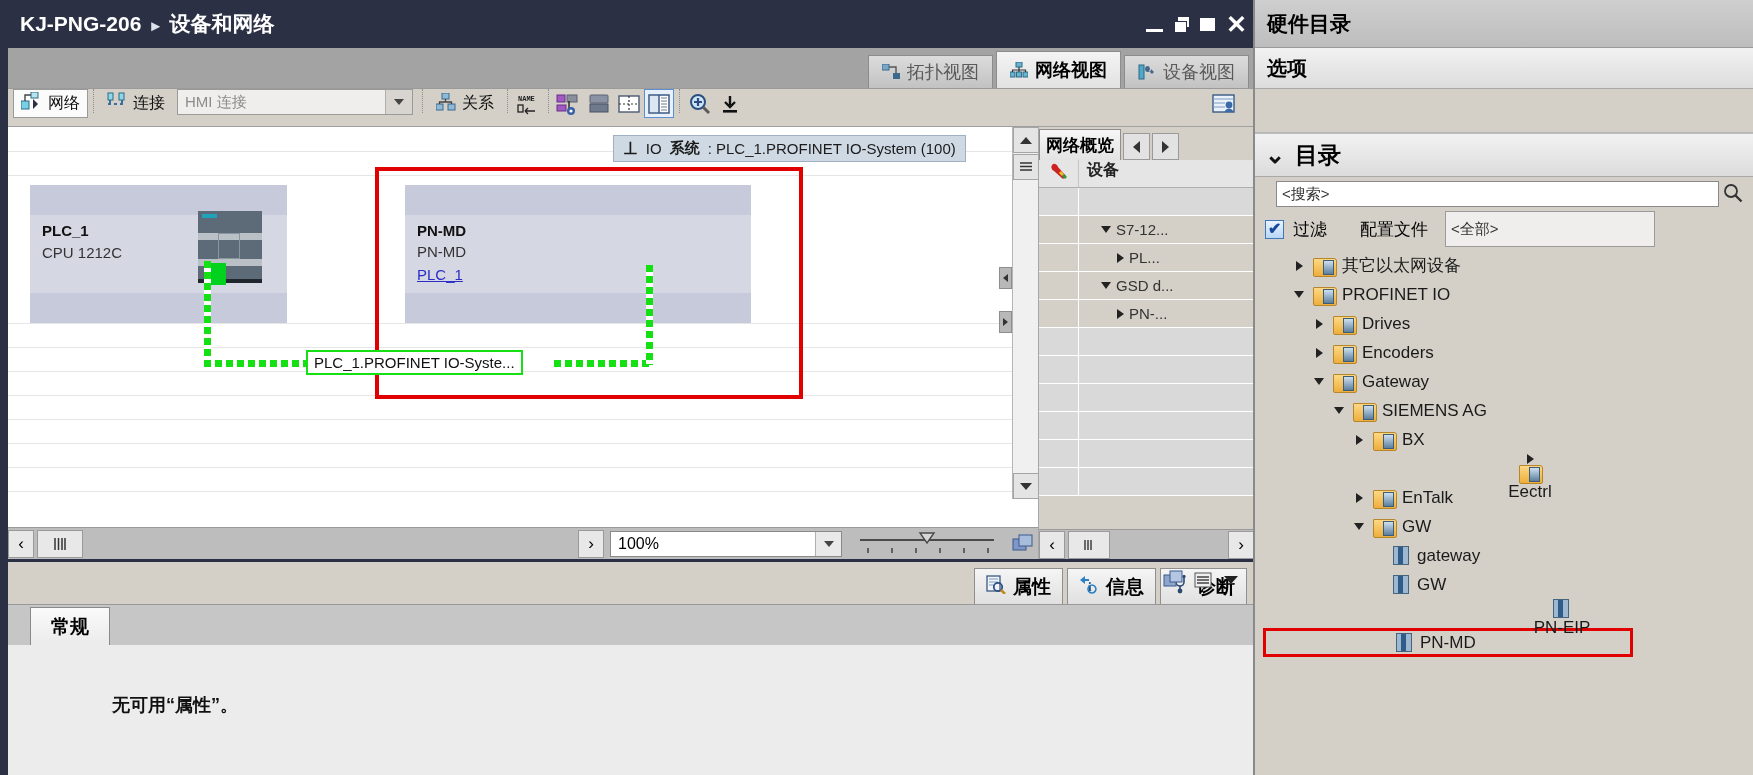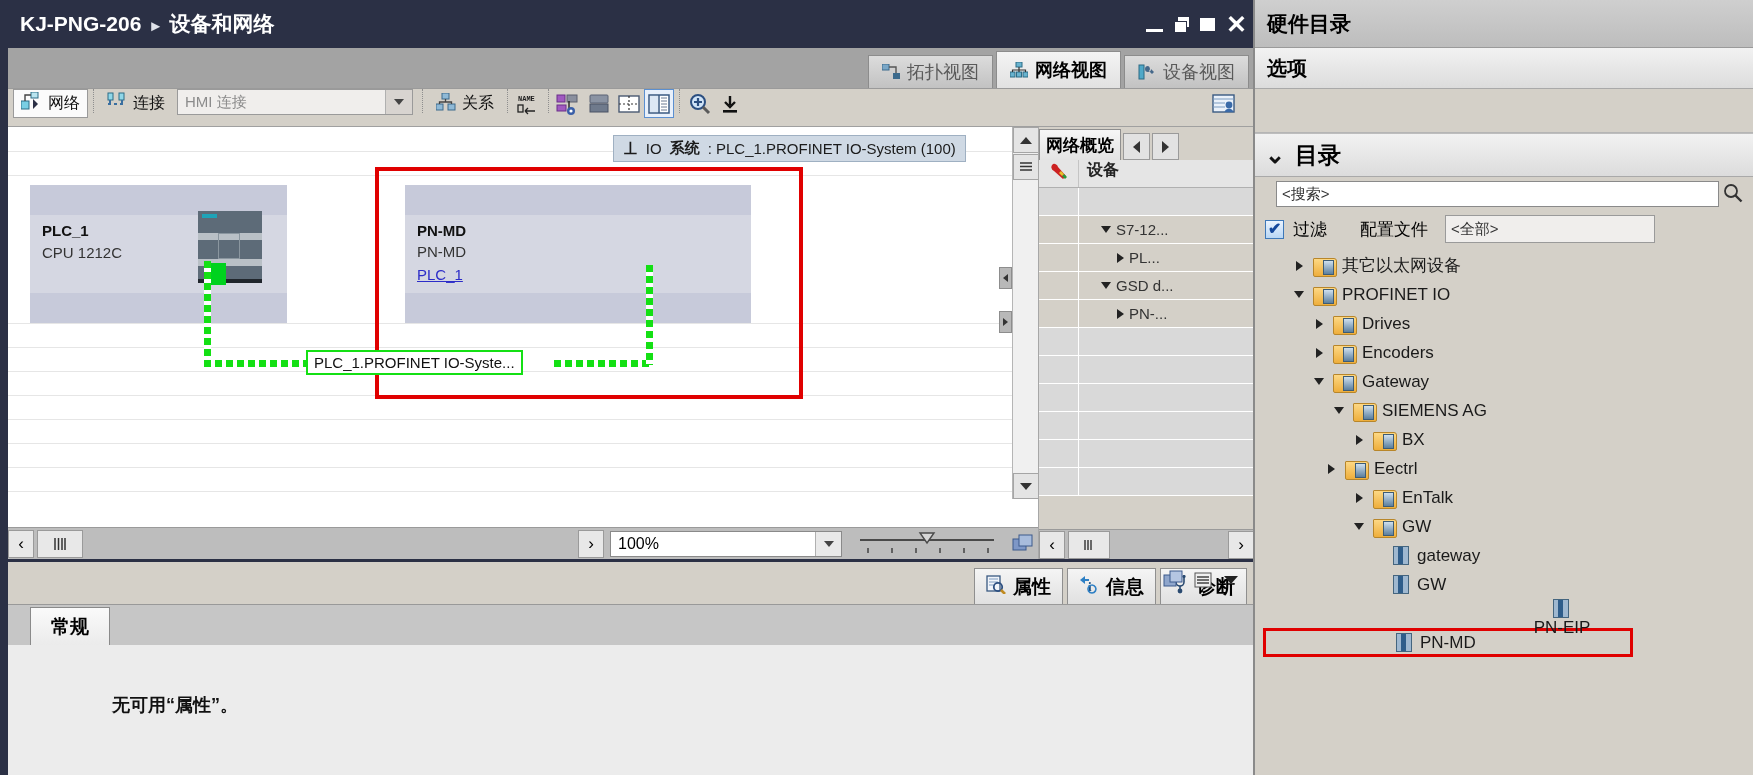--- a/index.html
+++ b/index.html
@@ -193,21 +193,21 @@
   .hw-blank { height:44px; background:#d4d0c8; border-bottom:1px solid #b5b5b5; }
   .hw-sec2 { height:44px; display:flex; align-items:center; gap:10px; padding-left:10px;
              background-image:linear-gradient(#f2f2f2,#dcdcdc); border-bottom:1px solid #a9a9a9; border-top:1px solid #bdbdbd; }
   .hw-sec2 .lbl { font-size:23px; font-weight:bold; }
   .hw-search { height:34px; display:flex; align-items:center; padding:0 10px;margin-left:11px; }
   .hw-search .sbox { flex:1; height:26px; background:#fff; border:1px solid #8a8a8a; font-size:15px;
                      display:flex; align-items:center; padding-left:5px; color:#333; }
   .hw-filter { height:36px; display:flex; align-items:center; gap:9px; padding-left:10px; font-size:17px; }
   .chk { width:19px; height:19px; background:linear-gradient(#eaf3ff,#b9d7f5); border:1px solid #3e78b8; position:relative; }
   .chk:after { content:'✔'; position:absolute; left:2px; top:-2px; font-size:16px; color:#14489c; font-weight:bold; }
-  .profile-box { height:28px; min-width:96px; background:#f0eeec; border:1px solid #9a9a9a; display:flex; align-items:center; padding-left:5px; font-size:15px; color:#333; }
+  .profile-box { height:36px; min-width:96px; background:#f0eeec; border:1px solid #9a9a9a; display:flex; align-items:center; padding-left:5px; font-size:15px; color:#333; }
 
   .tree { margin-top:4px; }
   .tnode { height:29px; display:flex; align-items:center; font-size:17px; color:#1a1a1a; white-space:nowrap; cursor:pointer; }
   .tnode .exp { width:16px; display:flex; align-items:center; justify-content:center; }
   .tri-sm-r { width:0;height:0;border-top:5px solid transparent;border-bottom:5px solid transparent;border-left:7px solid #222; }
   .tri-sm-d { width:0;height:0;border-left:5px solid transparent;border-right:5px solid transparent;border-top:7px solid #222; }
   .folder { width:22px; height:18px; position:relative; margin-right:7px; flex:none; }
   .folder:before { content:''; position:absolute; left:0; top:1px; width:22px; height:17px;
       background:linear-gradient(#fdd884,#eeae3c); border:1px solid #b8862a; border-radius:1px 3px 2px 2px; }
   .folder:after { content:''; position:absolute; right:1px; top:3px; width:9px; height:13px;
@@ -731,21 +731,21 @@
           <span class="folder" style="margin-left: 6px;"></span>
           <span>SIEMENS AG</span>
         </div>
         <div class="tnode" style="padding-left: 96px;">
           <span class="exp">
             <span class="tri-sm-r"></span>
           </span>
           <span class="folder" style="margin-left: 6px;"></span>
           <span>BX</span>
         </div>
-        <div class="tnode" style="padding-left: 68px;">
+        <div class="tnode" style="padding-left: 52px; flex-direction: column;">
           <span class="exp">
             <span class="tri-sm-r"></span>
           </span>
           <span class="folder" style="margin-left: 6px;"></span>
           <span>Eectrl</span>
         </div>
         <div class="tnode" style="padding-left: 96px;">
           <span class="exp">
             <span class="tri-sm-r"></span>
           </span>

